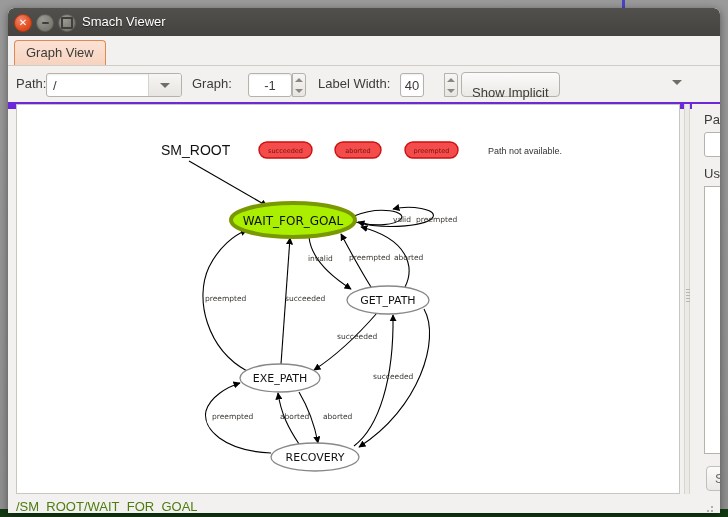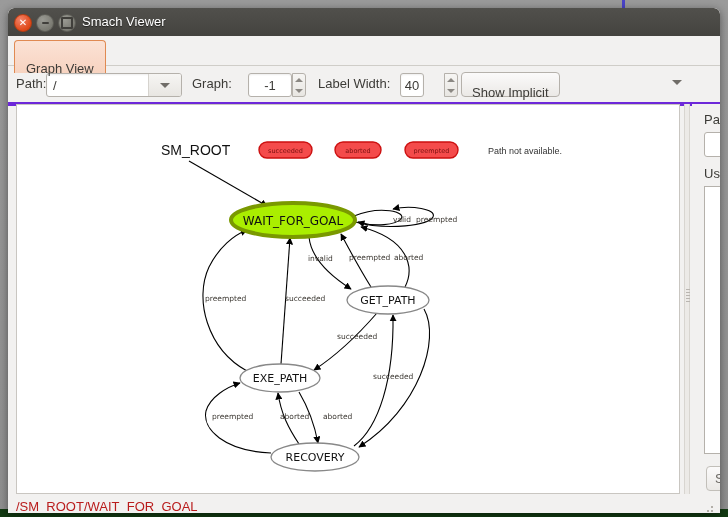--- a/index.html
+++ b/index.html
@@ -38,35 +38,35 @@
   #title-text{
     position:absolute;left:74px;top:0;height:28px;line-height:28px;
     color:#ffffff;font-size:13px;font-weight:normal;
     text-shadow:0 1px 1px rgba(0,0,0,.6);
   }
 
   
   #tabstrip{position:absolute;left:0;top:28px;width:712px;height:30px;background:#f2f1f0;}
   #tabstrip::after{content:"";position:absolute;left:0;bottom:0;width:712px;height:1px;background:#cfcdc8;}
   .tab{
-    position:absolute;top:4px;height:25px;line-height:24px;padding:16px 11px;
+    position:absolute;top:4px;height:25px;line-height:24px;padding:0 11px;
     font-size:13px;color:#3c3b37;border:1px solid #bab6b0;border-bottom:none;
     border-radius:4px 4px 0 0;background:linear-gradient(180deg,#eceae7 0%,#dedbd6 100%);
     cursor:default;box-sizing:border-box;
   }
   .tab.active{
     background:linear-gradient(180deg,#fbe2d5 0%,#f7d3c0 100%);
     border-color:#e08a52;color:#3c3b37;z-index:2;
   }
   #tab-graph{left:6px;}
   #tab-tree{left:104px;}
 
   
   #toolbar{position:absolute;left:0;top:59px;width:712px;height:35px;background:#f2f1f0;
-    border-bottom:4px solid #6d28d9;}
+    border-bottom:7px solid #6d28d9;}
   .tb-label{position:absolute;top:9px;font-size:13px;color:#3c3b37;}
   .tb-field{
     position:absolute;box-sizing:border-box;background:#ffffff;
     border:1px solid #b5b1ab;border-radius:3px;
     font-size:13px;color:#3c3b37;
     box-shadow:inset 0 1px 2px rgba(0,0,0,.07);
   }
   #path-combo{left:38px;top:6px;width:136px;height:24px;display:flex;align-items:center;}
   #path-value{padding-left:6px;flex:1;}
   #path-arrow{
@@ -117,21 +117,21 @@
   #side-user-label{position:absolute;left:12px;top:62px;font-size:13px;color:#3c3b37;}
   #side-list{position:absolute;left:12px;top:82px;width:60px;height:268px;background:#fff;
     border:1px solid #b5b1ab;box-sizing:border-box;}
   #side-button{position:absolute;left:14px;top:362px;width:56px;height:25px;line-height:23px;
     padding-left:8px;box-sizing:border-box;font-size:13px;color:#6d6a65;
     background:linear-gradient(180deg,#fbfafa 0%,#ebe9e6 100%);
     border:1px solid #c2bfb9;border-radius:4px;}
 
   
   #statusbar{position:absolute;left:0;top:488px;width:712px;height:24px;background:#f2f1f0;}
-  #status-text{position:absolute;left:8px;top:3px;font-size:13px;color:#b91c1c;}
+  #status-text{position:absolute;left:8px;top:3px;font-size:13px;color:#4d7c0f;}
   #resize-grip{position:absolute;right:5px;bottom:4px;width:12px;height:12px;
     background:
       radial-gradient(circle 1px at 9px 3px,#b3afa9 99%,transparent),
       radial-gradient(circle 1px at 9px 7px,#b3afa9 99%,transparent),
       radial-gradient(circle 1px at 5px 7px,#b3afa9 99%,transparent),
       radial-gradient(circle 1px at 9px 11px,#b3afa9 99%,transparent),
       radial-gradient(circle 1px at 5px 11px,#b3afa9 99%,transparent),
       radial-gradient(circle 1px at 1px 11px,#b3afa9 99%,transparent);}
 
   

